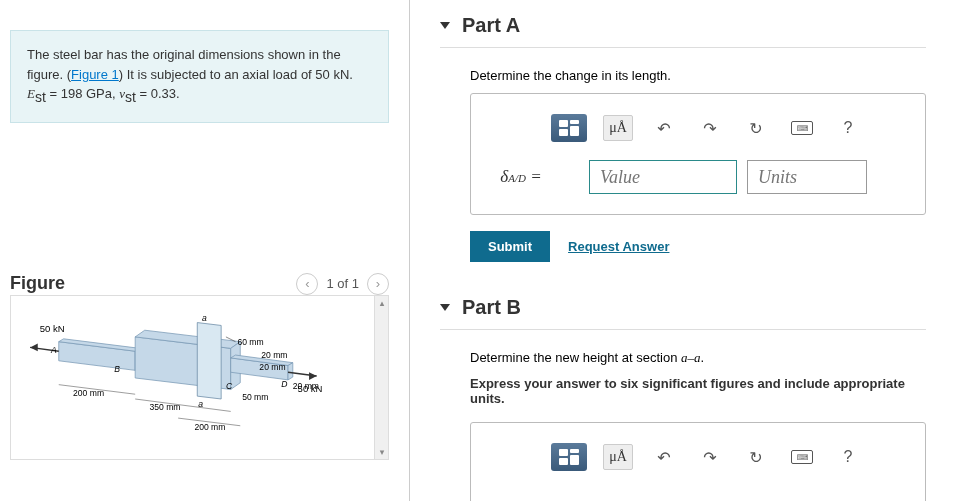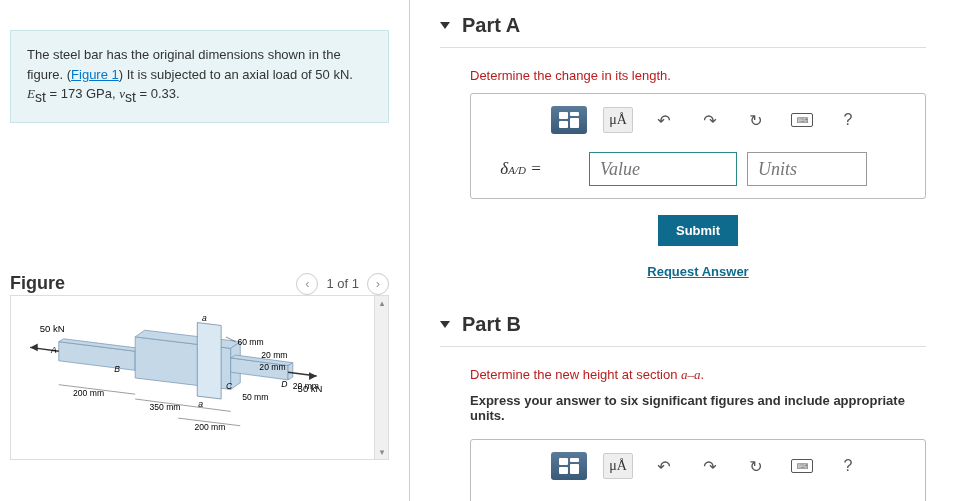--- a/index.html
+++ b/index.html
@@ -71,26 +71,26 @@
       color: #333;
     }
     .triangle-down {
       width: 0; height: 0;
       border-left: 5px solid transparent;
       border-right: 5px solid transparent;
       border-top: 7px solid #333;
       cursor: pointer;
     }
     .part-body { padding: 20px 0 20px 30px; }
-    .question-text { color: #b91c1c; font-size: 13px; margin-bottom: 10px; }
+    .question-text { color: #000000; font-size: 13px; margin-bottom: 10px; }
     .instruction { font-weight: bold; font-size: 13px; color: #333; margin-bottom: 16px; }
     .answer-box {
       border: 1px solid #bbb;
       border-radius: 3px;
-      padding: 12px 20px;
+      padding: 20px 20px;
       background: #fff;
     }
     .toolbar {
       display: flex;
       align-items: center;
       gap: 16px;
       margin-bottom: 18px;
       padding-left: 60px;
     }
     .tool-btn {
@@ -143,21 +143,20 @@
       color: #999;
       outline: none;
     }
     .value-input { width: 148px; margin-left: 28px; }
     .units-input { width: 120px; border-color: #999; }
     .submit-row {
       display: flex;
       align-items: center;
       gap: 18px;
       margin-top: 16px;
-      flex-direction: column;
     }
     .submit-btn {
       background: #0f6b8e;
       color: #fff;
       border: none;
       padding: 8px 18px;
       font-size: 13px;
       font-weight: bold;
       cursor: pointer;
     }
@@ -174,21 +173,21 @@
       font-size: 8px; letter-spacing: -1px;
     }
   </style>
 </head>
 <body>
 
 <div class="left-panel">
   <div class="problem-box">
     <span>The steel bar has the original dimensions shown in the figure. (</span><span class="link">Figure 1</span><span>) It is subjected to an axial load of</span>
     <span> <span>50 kN</span>.</span>
-    <span class="var"><span>E</span><span class="sub">st</span></span> = <span>173 GPa</span>,
+    <span class="var"><span>E</span><span class="sub">st</span></span> = <span>198 GPa</span>,
     <span class="var"><span>ν</span><span class="sub">st</span></span> = <span>0.33</span>.
   </div>
 
   <div class="figure-header">
     <div class="figure-title">Figure</div>
     <div class="pager">
       <div class="pager-btn">‹</div>
       <span>1 of 1</span>
       <div class="pager-btn">›</div>
     </div>

